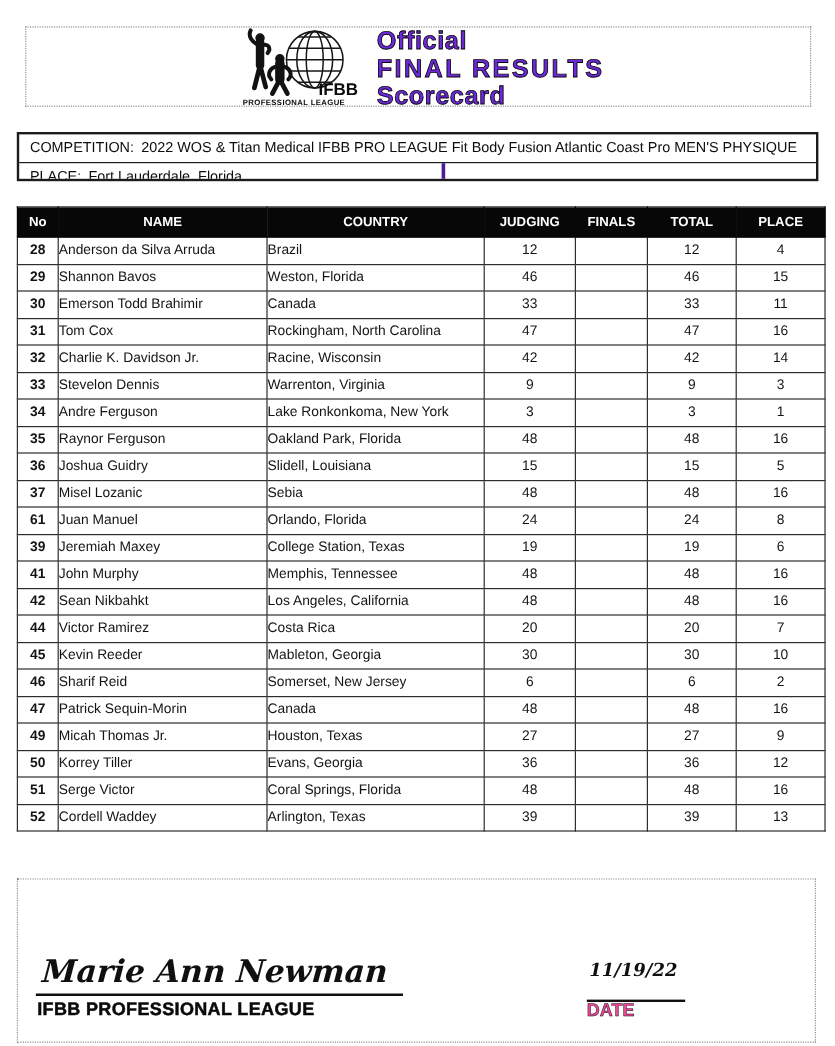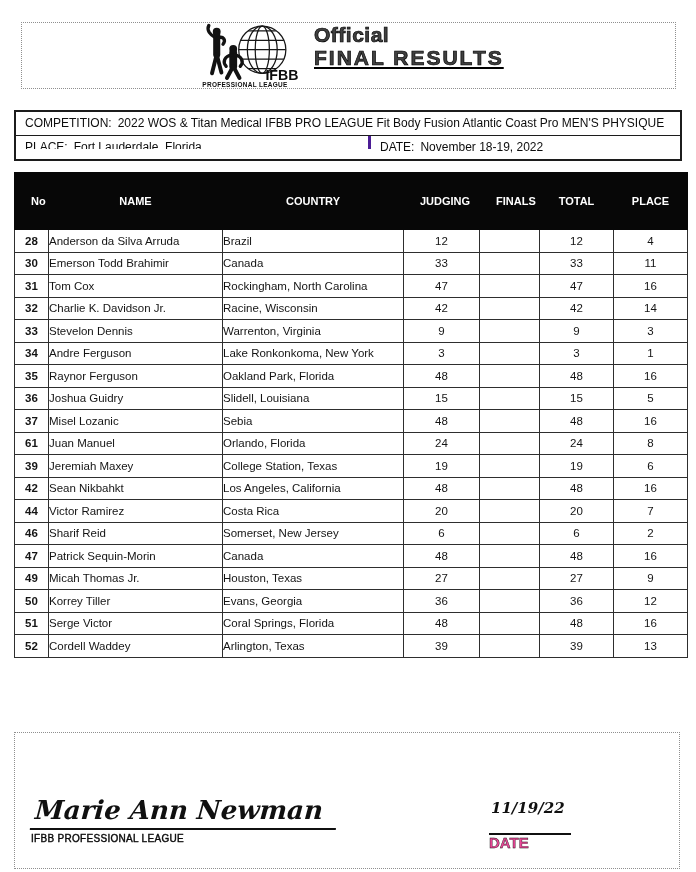--- a/index.html
+++ b/index.html
@@ -10,64 +10,64 @@
   
   .header-box{
     position:absolute;left:21px;top:22px;width:655px;height:67px;
     border:1px dotted #8f8f8f;box-sizing:border-box;
   }
   .logo-wrap{position:absolute;left:168px;top:0px;width:142px;height:66px;}
   .logo-wrap svg{display:block;height:66px;width:auto;}
   .title-block{
     position:absolute;left:292px;top:0px;width:330px;height:66px;
     font-weight:bold;font-size:21px;line-height:23px;letter-spacing:0.5px;
-    color:#404040;-webkit-text-stroke:0.7px #000;
-  }
-  .title-block .t2{letter-spacing:2px;text-decoration:underline;}
+    color:#6d28d9;-webkit-text-stroke:0.7px #000;
+  }
+  .title-block .t2{letter-spacing:2px;}
   
   .comp-table{
     position:absolute;left:14px;top:110px;width:668px;box-sizing:border-box;
     border:2px solid #1c1c1c;font-size:12px;color:#0d0d0d;
   }
   .comp-row{display:flex;border-top:1px solid #1c1c1c;}
   .comp-row:first-child{border-top:none;}
   .comp-cell{padding:5px 8px 5px 9px;height:13px;line-height:13px;white-space:nowrap;overflow:hidden;}
   .comp-cell.full{width:100%;}
   .comp-cell.place{width:355px;border-right:3px solid #4c1d95;box-sizing:border-box;}
   .comp-cell.date{flex:1;}
   .lbl{margin-right:6px;}
   
   table.results{
     position:absolute;left:14px;top:172px;width:673px;
     border-collapse:collapse;table-layout:fixed;
   }
   table.results th{
     background:#070707;color:#fff;font-size:11px;font-weight:bold;
-    height:24px;text-align:center;border:1px solid #070707;padding:16px;
+    height:24px;text-align:center;border:1px solid #070707;padding:0;
   }
   table.results td{
     border:1px solid #2e2e2e;height:21.5px;padding:0 0 0 0;
     font-size:11.5px;color:#141414;background:#fff;white-space:nowrap;overflow:hidden;
   }
   td.c-no{font-weight:bold;text-align:center;font-size:12px;}
   td.c-name,td.c-country{padding-left:8px;}
   td.c-num{text-align:center;font-size:14.5px;color:#3b3b3b;}
   
   .footer-box{
     position:absolute;left:14px;top:732px;width:666px;height:137px;
     border:1px dotted #8f8f8f;box-sizing:border-box;
   }
   .signature{
     position:absolute;left:16px;top:62px;
     font-family:"DejaVu Serif",cursive,serif;font-style:italic;font-weight:bold;
     font-size:26px;color:#101010;border-bottom:2.5px solid #101010;
     padding:0 14px 3px 4px;transform:skewX(-4deg);
   }
   .signer-title{
-    position:absolute;left:16px;top:100px;font-weight:normal;font-size:10px;
+    position:absolute;left:16px;top:100px;font-weight:bold;font-size:15px;
     letter-spacing:0.3px;color:#0a0a0a;-webkit-text-stroke:0.4px #0a0a0a;
   }
   .sig-date{
     position:absolute;left:474px;top:66px;
     font-family:"DejaVu Serif",serif;font-style:italic;font-weight:bold;
     font-size:15px;color:#101010;border-bottom:2px solid #101010;padding:0 6px 16px 2px;
   }
   .date-label{
     position:absolute;left:474px;top:101px;font-weight:bold;font-size:15px;
     color:#ec4899;-webkit-text-stroke:0.4px #0a0a0a;
@@ -113,35 +113,33 @@
         <path d="M55 55 L63 70" stroke-width="5" fill="none"></path>
       </g>
 
       <text x="96" y="72" font-family="Liberation Sans, sans-serif" font-size="18" font-weight="bold" fill="#0c0c0c">IFBB</text>
       <text x="70" y="82" text-anchor="middle" font-family="Liberation Sans, sans-serif" font-size="8.2" font-weight="bold" letter-spacing="0.4" fill="#0c0c0c">PROFESSIONAL LEAGUE</text>
     </svg>
   </div>
   <div class="title-block">
     <div class="t1">Official</div>
     <div class="t2">FINAL RESULTS</div>
+    <div class="t3">Scorecard</div>
   </div>
 </div>
 
 <div class="comp-table">
   <div class="comp-row">
     <div class="comp-cell full">
       <span class="lbl">COMPETITION:</span><span>2022 WOS &amp; Titan Medical IFBB PRO LEAGUE Fit Body Fusion Atlantic Coast Pro MEN'S PHYSIQUE</span>
     </div>
   </div>
   <div class="comp-row">
     <div class="comp-cell place">
       <span class="lbl">PLACE:</span><span>Fort Lauderdale, Florida</span>
-    </div>
-    <div class="comp-cell date">
-      <span class="lbl">DATE:</span><span>November 18-19, 2022</span>
     </div>
   </div>
 </div>
 
 <table class="results">
   <colgroup>
     <col style="width:34px">
       <col style="width:174px">
       <col style="width:181px">
     <col style="width:76px">
@@ -164,20 +162,29 @@
       <tr>
     <td class="c-no">28</td>
     <td class="c-name">Anderson da Silva Arruda</td>
     <td class="c-country">Brazil</td>
     <td class="c-num">12</td>
     <td class="c-num"></td>
     <td class="c-num">12</td>
     <td class="c-num">4</td>
   </tr>
       <tr>
+    <td class="c-no">29</td>
+    <td class="c-name">Shannon Bavos</td>
+    <td class="c-country">Weston, Florida</td>
+    <td class="c-num">46</td>
+    <td class="c-num"></td>
+    <td class="c-num">46</td>
+    <td class="c-num">15</td>
+  </tr>
+      <tr>
     <td class="c-no">30</td>
     <td class="c-name">Emerson Todd Brahimir</td>
     <td class="c-country">Canada</td>
     <td class="c-num">33</td>
     <td class="c-num"></td>
     <td class="c-num">33</td>
     <td class="c-num">11</td>
   </tr>
       <tr>
     <td class="c-no">31</td>
@@ -254,36 +261,54 @@
       <tr>
     <td class="c-no">39</td>
     <td class="c-name">Jeremiah Maxey</td>
     <td class="c-country">College Station, Texas</td>
     <td class="c-num">19</td>
     <td class="c-num"></td>
     <td class="c-num">19</td>
     <td class="c-num">6</td>
   </tr>
       <tr>
+    <td class="c-no">41</td>
+    <td class="c-name">John Murphy</td>
+    <td class="c-country">Memphis, Tennessee</td>
+    <td class="c-num">48</td>
+    <td class="c-num"></td>
+    <td class="c-num">48</td>
+    <td class="c-num">16</td>
+  </tr>
+      <tr>
     <td class="c-no">42</td>
     <td class="c-name">Sean Nikbahkt</td>
     <td class="c-country">Los Angeles, California</td>
     <td class="c-num">48</td>
     <td class="c-num"></td>
     <td class="c-num">48</td>
     <td class="c-num">16</td>
   </tr>
       <tr>
     <td class="c-no">44</td>
     <td class="c-name">Victor Ramirez</td>
     <td class="c-country">Costa Rica</td>
     <td class="c-num">20</td>
     <td class="c-num"></td>
     <td class="c-num">20</td>
     <td class="c-num">7</td>
+  </tr>
+      <tr>
+    <td class="c-no">45</td>
+    <td class="c-name">Kevin Reeder</td>
+    <td class="c-country">Mableton, Georgia</td>
+    <td class="c-num">30</td>
+    <td class="c-num"></td>
+    <td class="c-num">30</td>
+    <td class="c-num">10</td>
   </tr>
       <tr>
     <td class="c-no">46</td>
     <td class="c-name">Sharif Reid</td>
     <td class="c-country">Somerset, New Jersey</td>
     <td class="c-num">6</td>
     <td class="c-num"></td>
     <td class="c-num">6</td>
     <td class="c-num">2</td>
   </tr>

